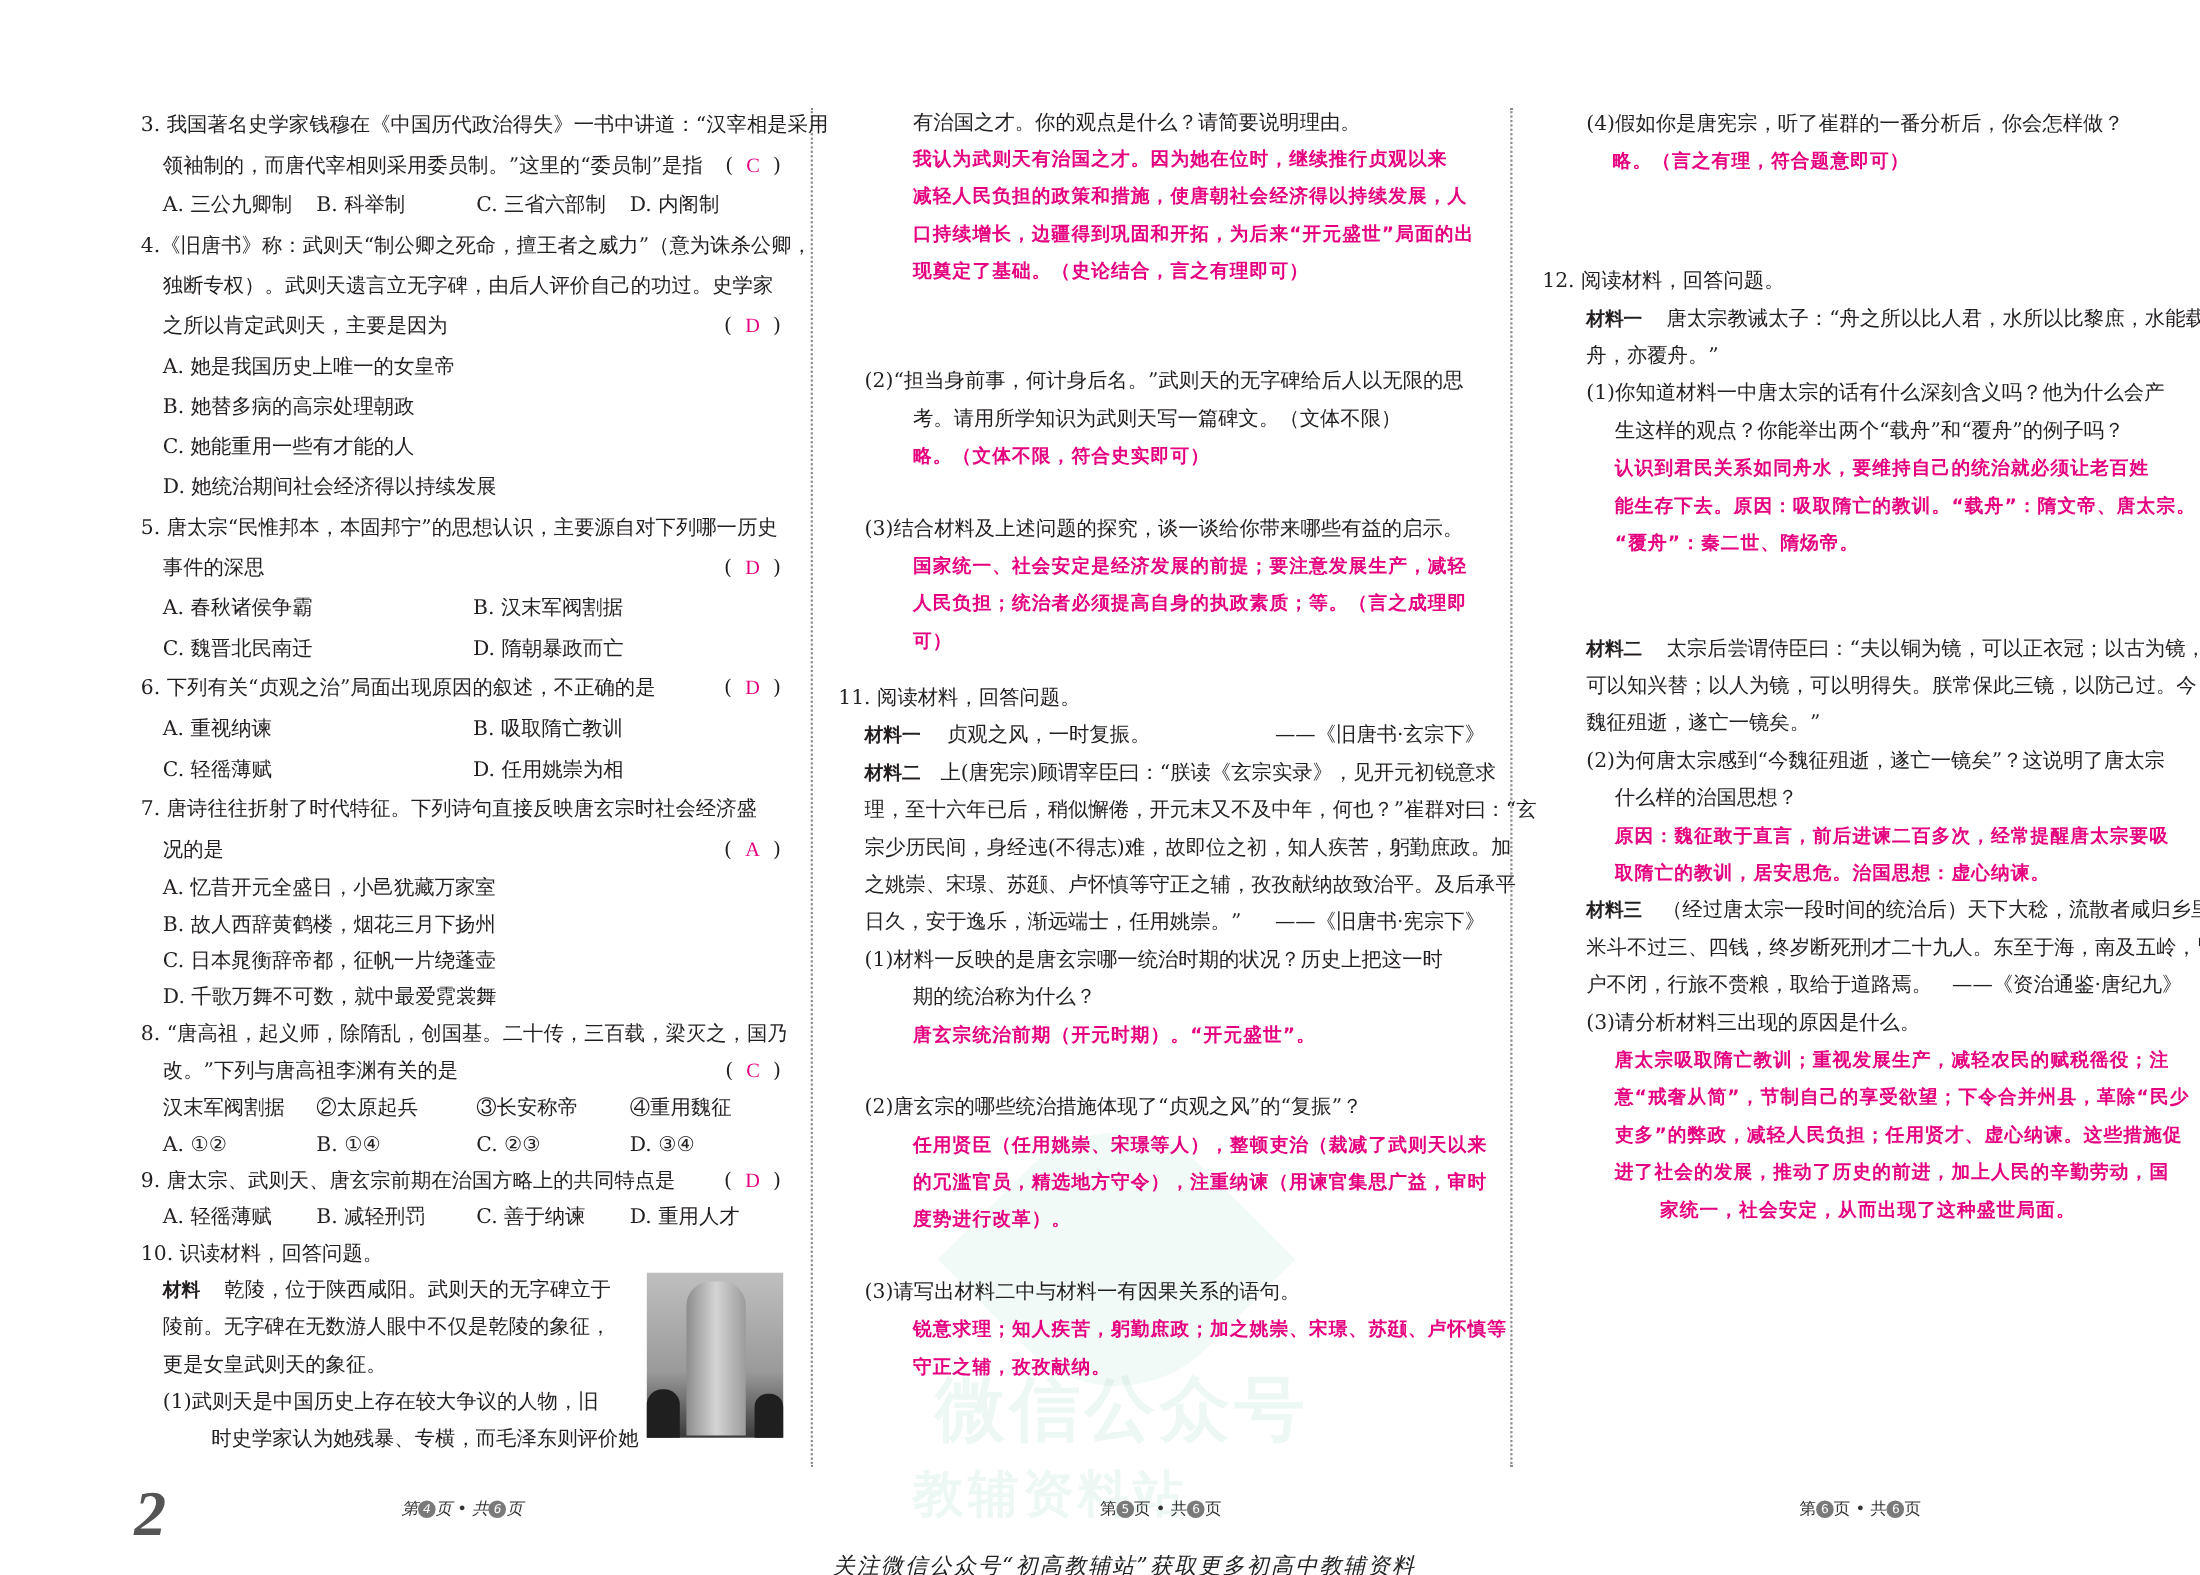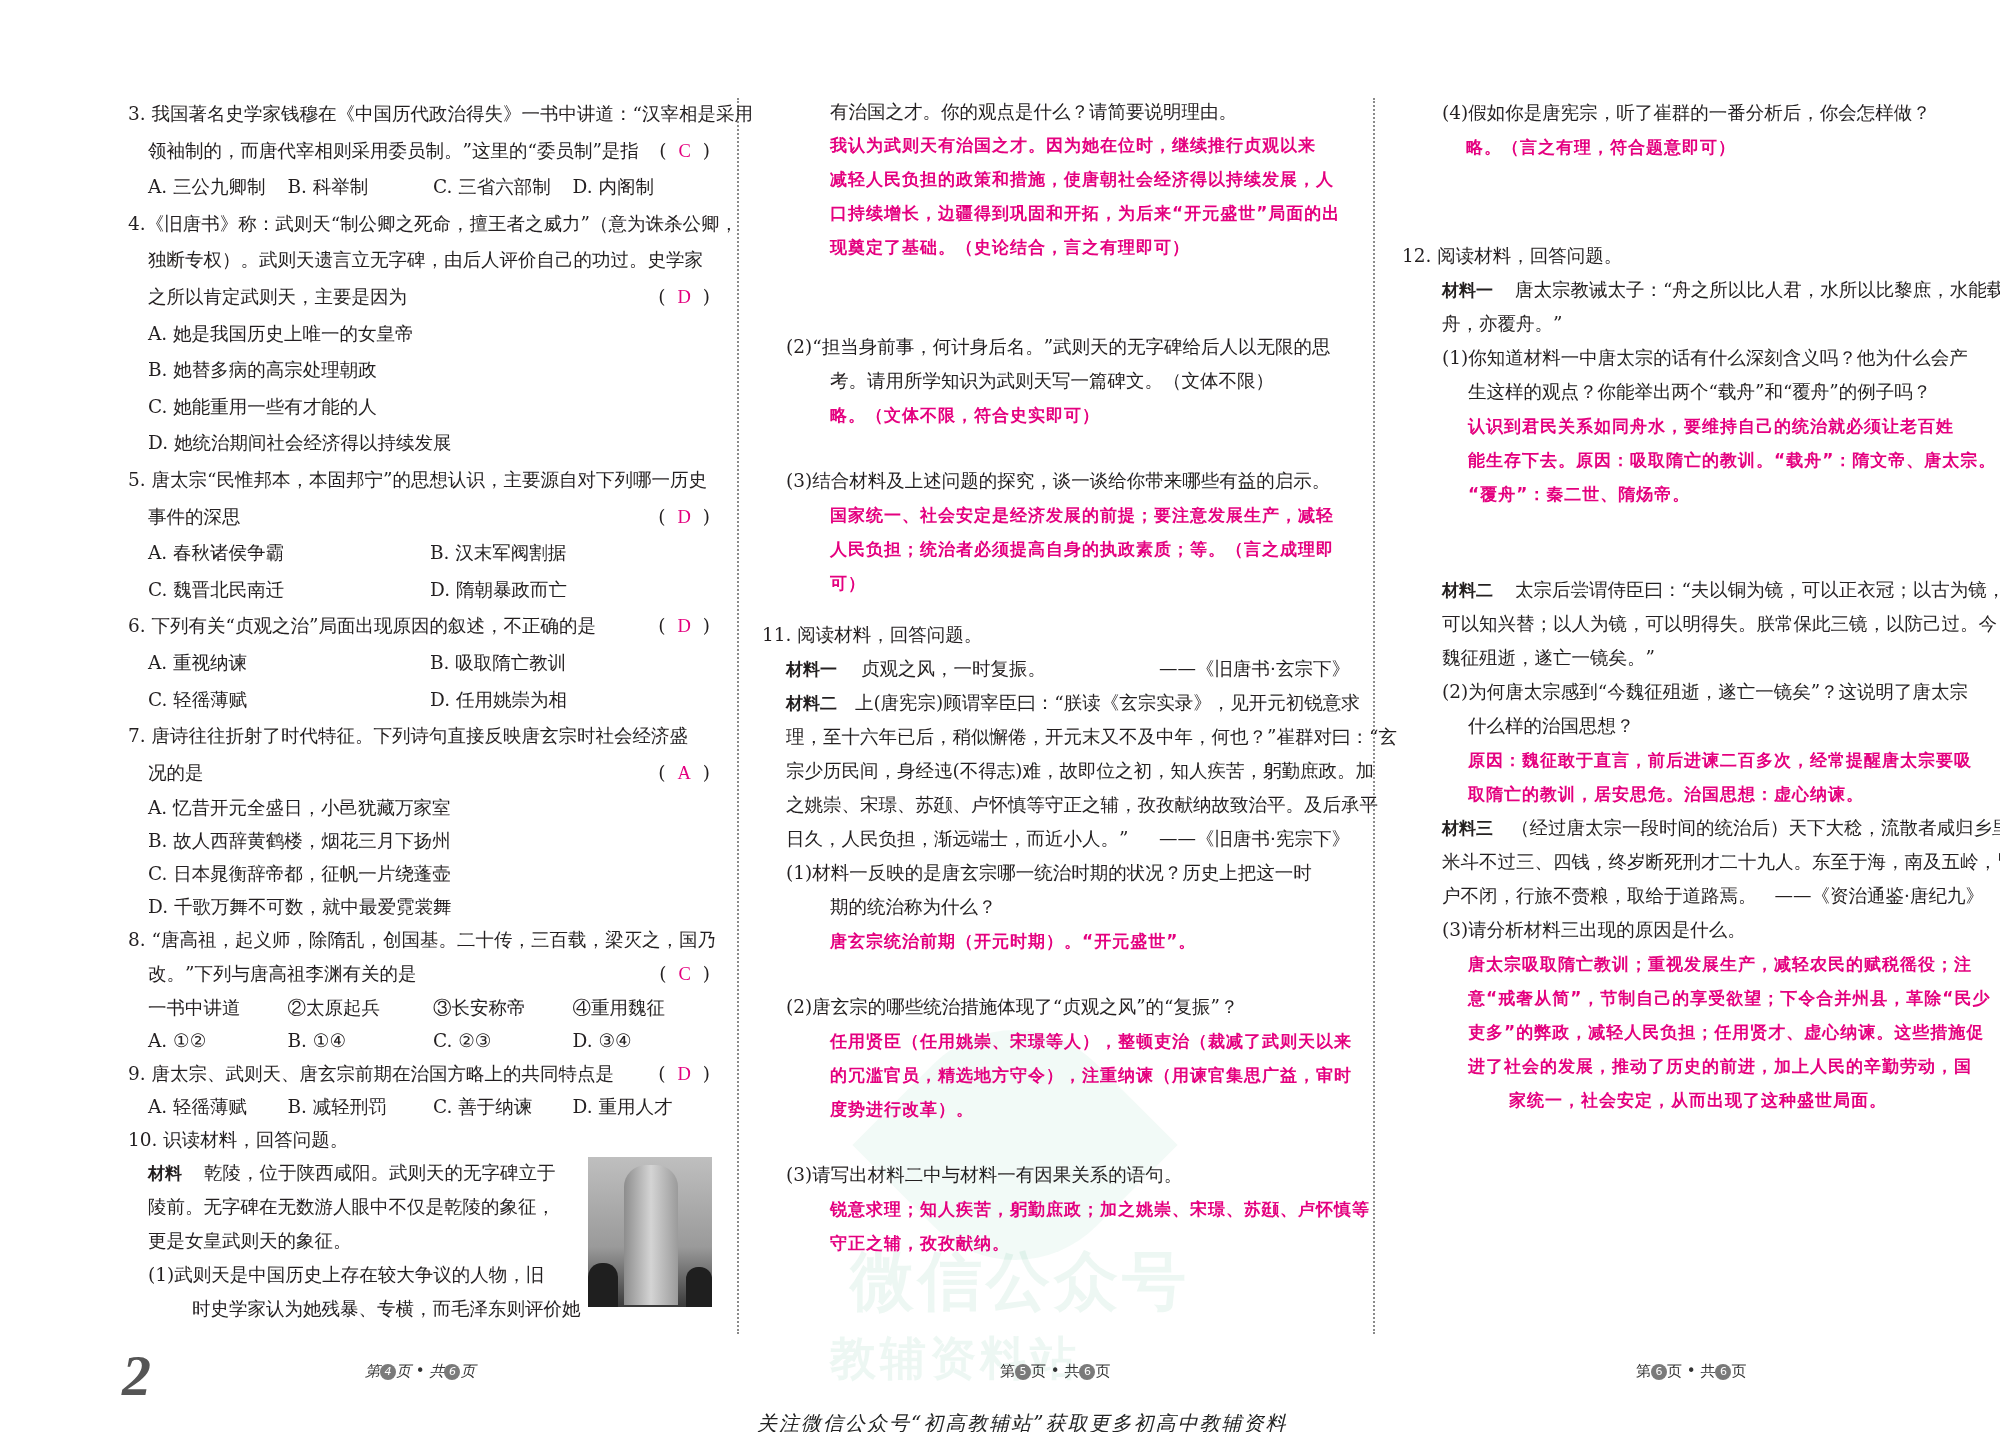--- a/index.html
+++ b/index.html
@@ -147,21 +147,21 @@
     <div class="line ind" style="line-height:33px;">D. 千歌万舞不可数，就中最爱霓裳舞</div>
   </div>
 
   <div class="q">
     <div class="line" style="line-height:34px;">8. “唐高祖，起义师，除隋乱，创国基。二十传，三百载，梁灭之，国乃</div>
     <div class="line ind" style="position:relative;line-height:34px;">
       <span>改。”下列与唐高祖李渊有关的是</span>
       <span class="ans-bracket">(<span class="ans-letter">C</span>)</span>
     </div>
     <div class="line opts4" style="line-height:33px;">
-      <span>一书中讲道</span>
+      <span>汉末军阀割据</span>
       <span>②太原起兵</span>
       <span>③长安称帝</span>
       <span>④重用魏征</span>
     </div>
     <div class="line opts4" style="line-height:33px;">
       <span>A. ①②</span>
       <span>B. ①④</span>
       <span>C. ②③</span>
       <span>D. ③④</span>
     </div>
@@ -228,21 +228,21 @@
       <span class="src">——《旧唐书·玄宗下》</span>
     </div>
     <div class="line ind" style="line-height:34px;text-align:right;">
       <span class="label-bold">材料二</span>
       <span style="margin-left:12px;">上(唐宪宗)顾谓宰臣曰：“朕读《玄宗实录》，见开元初锐意求</span>
     </div>
     <div class="line ind" style="line-height:34px;">理，至十六年已后，稍似懈倦，开元末又不及中年，何也？”崔群对曰：“玄</div>
     <div class="line ind" style="line-height:34px;">宗少历民间，身经迍(不得志)难，故即位之初，知人疾苦，躬勤庶政。加</div>
     <div class="line ind" style="line-height:34px;">之姚崇、宋璟、苏颋、卢怀慎等守正之辅，孜孜献纳故致治平。及后承平</div>
     <div class="line ind" style="line-height:34px;">
-      <span>日久，人民负担，渐远端士，而近小人。”</span>
+      <span>日久，安于逸乐，渐远端士，任用姚崇。”</span>
       <span class="src">——《旧唐书·宪宗下》</span>
     </div>
     <div class="line ind" style="line-height:34px;">(1)材料一反映的是唐玄宗哪一统治时期的状况？历史上把这一时</div>
     <div class="line ind3" style="line-height:34px;">期的统治称为什么？</div>
     <div class="line ind3 answer" style="line-height:34px;">唐玄宗统治前期（开元时期）。“开元盛世”。</div>
     <div style="height:32px;"></div>
     <div class="line ind" style="line-height:34px;">(2)唐玄宗的哪些统治措施体现了“贞观之风”的“复振”？</div>
     <div class="ind3">
       <div class="line answer" style="line-height:34px;">任用贤臣（任用姚崇、宋璟等人），整顿吏治（裁减了武则天以来</div>
       <div class="line answer" style="line-height:34px;">的冗滥官员，精选地方守令），注重纳谏（用谏官集思广益，审时</div>

